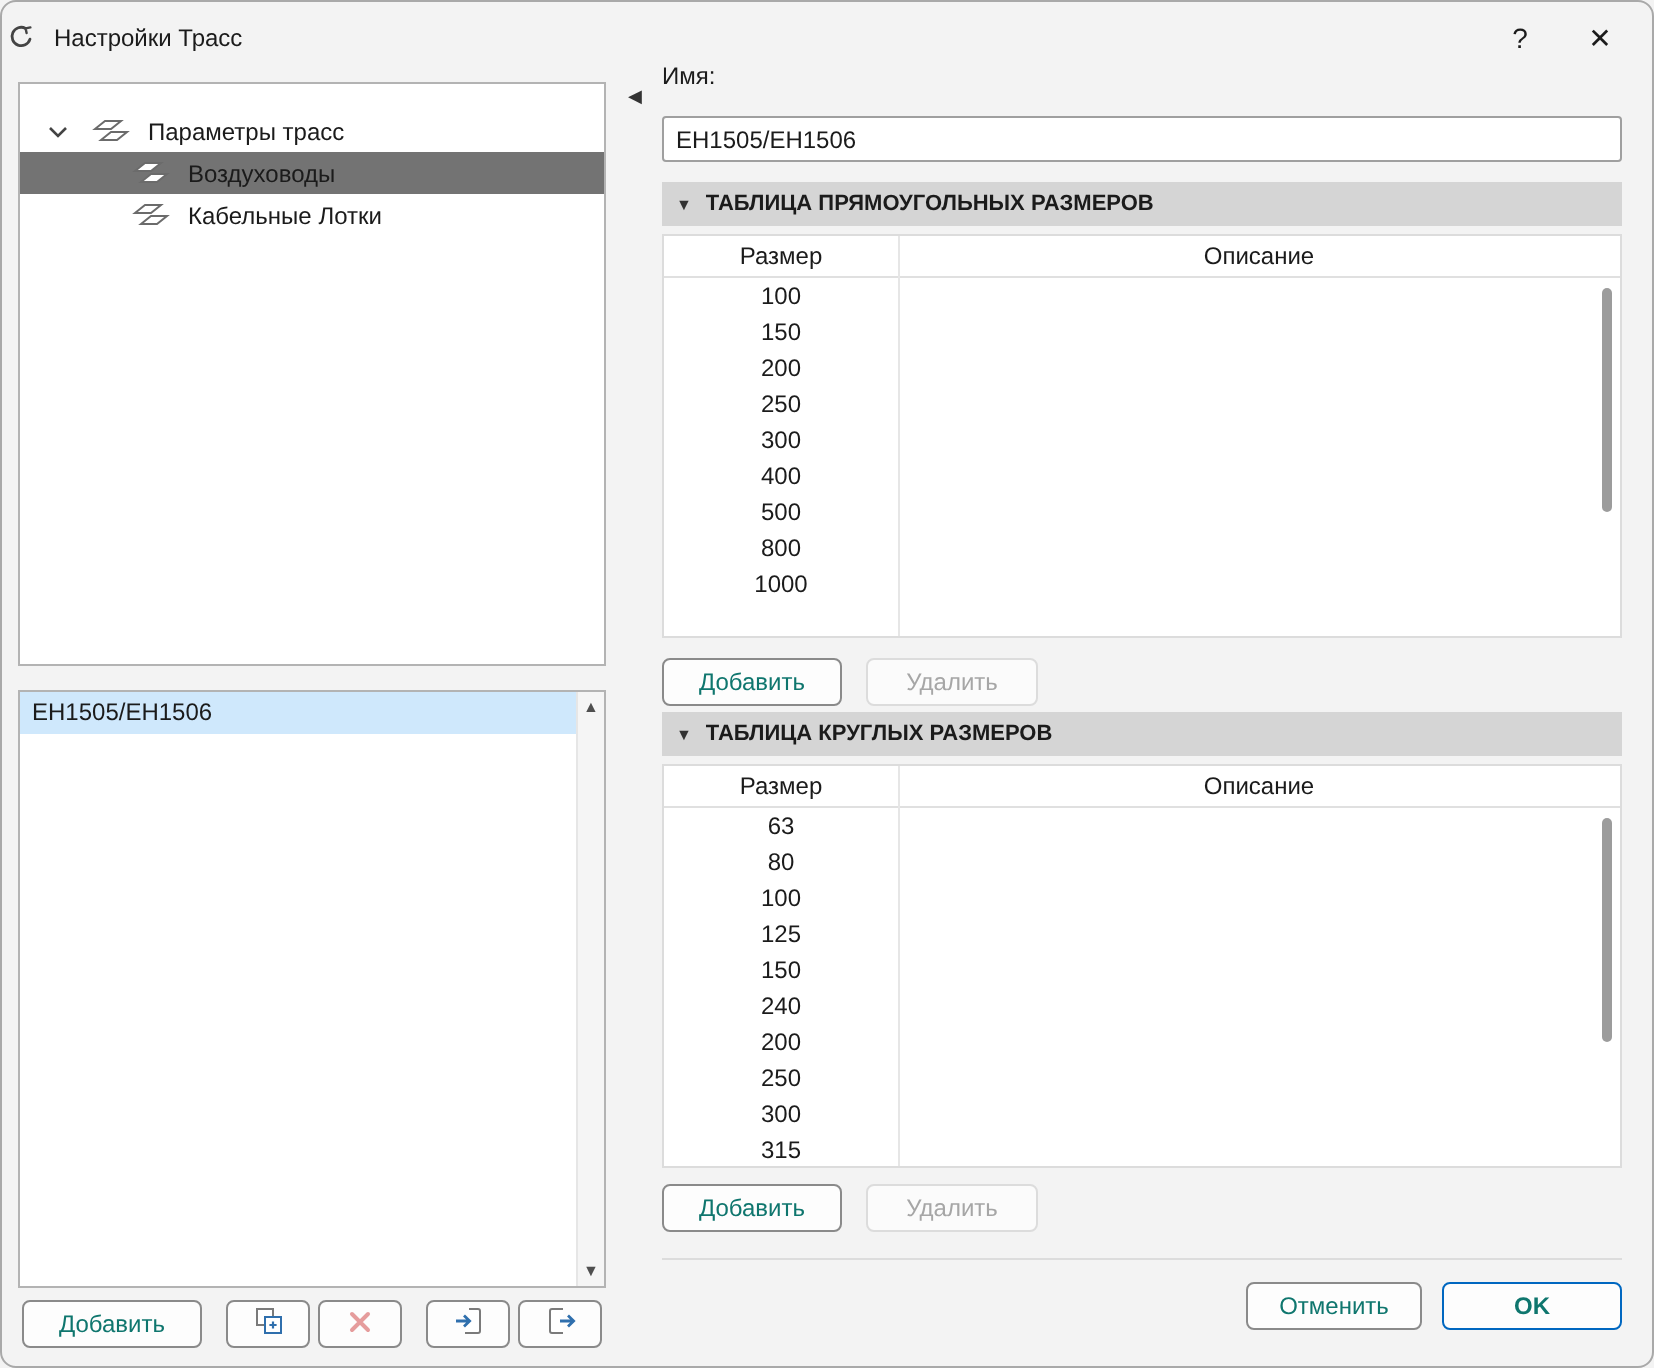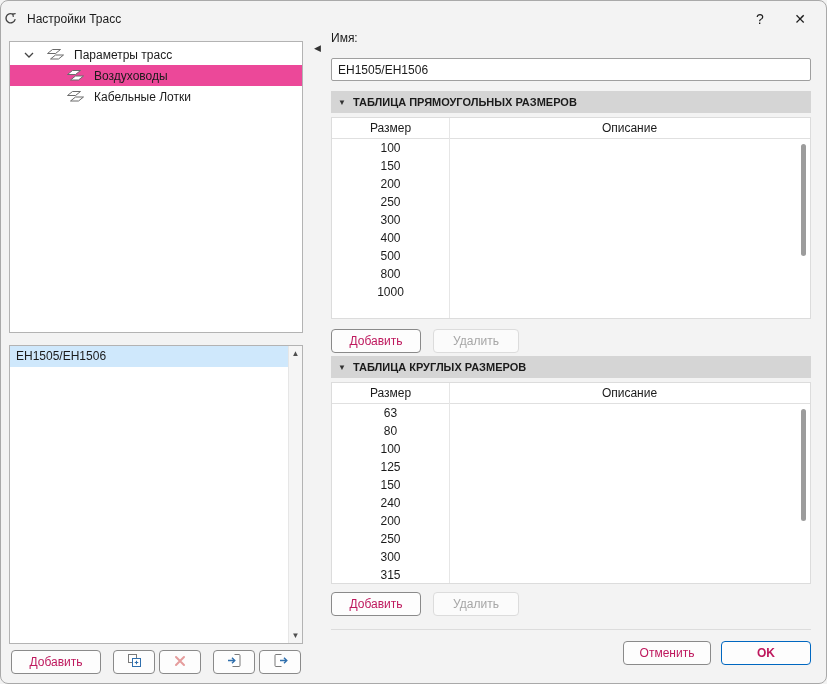--- a/index.html
+++ b/index.html
@@ -14,43 +14,43 @@
               display:flex; align-items:center; padding:0 6px 0 0;justify-content:flex-end; }
   .title-icon { width:18px; height:18px; display:flex; align-items:center; justify-content:center; }
   .title-text { margin-left:8px; }
   .titlebar-buttons { margin-left:auto; display:flex; }
   .chrome-btn { width:40px; height:32px; border:none; background:transparent;
                 font-family:inherit; font-size:14px; color:#1b1b1b;
                 display:flex; align-items:center; justify-content:center; cursor:default; }
 
   
   .tree-panel { position:absolute; left:8px; top:40px; width:294px; height:292px;
-                background:#fff; border:1px solid #b3b3b3; padding-top:2px; overflow:hidden; }
+                background:#fff; border:1px solid #b3b3b3; padding-top:13px; overflow:hidden; }
   .tree-row { height:21px; display:flex; align-items:center; }
   .tree-row.root { padding-left:10px; }
   .tree-row.child { padding-left:56px; }
-  .tree-row.selected { background:#ec4899; }
+  .tree-row.selected { background:#737373; }
   .chev { width:18px; display:flex; justify-content:center; align-items:center; }
   .tree-icon { width:20px; margin:0 8px 0 8px; display:flex; align-items:center; justify-content:center; }
   .tree-row.root .tree-icon { margin-left:8px; }
   .tree-row.child .tree-icon { margin:0 8px 0 0; }
 
   .list-panel { position:absolute; left:8px; top:344px; width:294px; height:299px;
                 background:#fff; border:1px solid #b3b3b3; overflow:hidden; }
   .list-item { height:21px; line-height:21px; padding-left:6px; margin-right:14px; }
   .list-item.selected { background:#cfe8fc; }
   .list-scrollbar { position:absolute; right:0; top:0; bottom:0; width:14px;
                     background:#f5f5f5; border-left:1px solid #e6e6e6;
                     display:flex; flex-direction:column; justify-content:space-between;
                     align-items:center; padding:3px 0; font-size:8px; color:#4f4f4f; }
   .sb-arrow { cursor:default; }
 
   
   .btn { position:absolute; height:24px; background:#fdfdfd; border:1px solid #8a8a8a;
-         border-radius:4px; font-family:inherit; font-size:12px; color:#be185d;
+         border-radius:4px; font-family:inherit; font-size:12px; color:#0f766e;
          display:flex; align-items:center; justify-content:center; cursor:default; }
   .btn.disabled { color:#a6a6a6; border-color:#dcdcdc; background:#fbfbfb; }
   .btn.icon-btn { width:42px; }
   .btn.default-ok { border-color:#0067c0; }
 
   .lt-add { left:10px; top:649px; width:90px; }
   .lt-dup { left:112px; top:649px; }
   .lt-del { left:158px; top:649px; }
   .lt-imp { left:212px; top:649px; }
   .lt-exp { left:258px; top:649px; }

